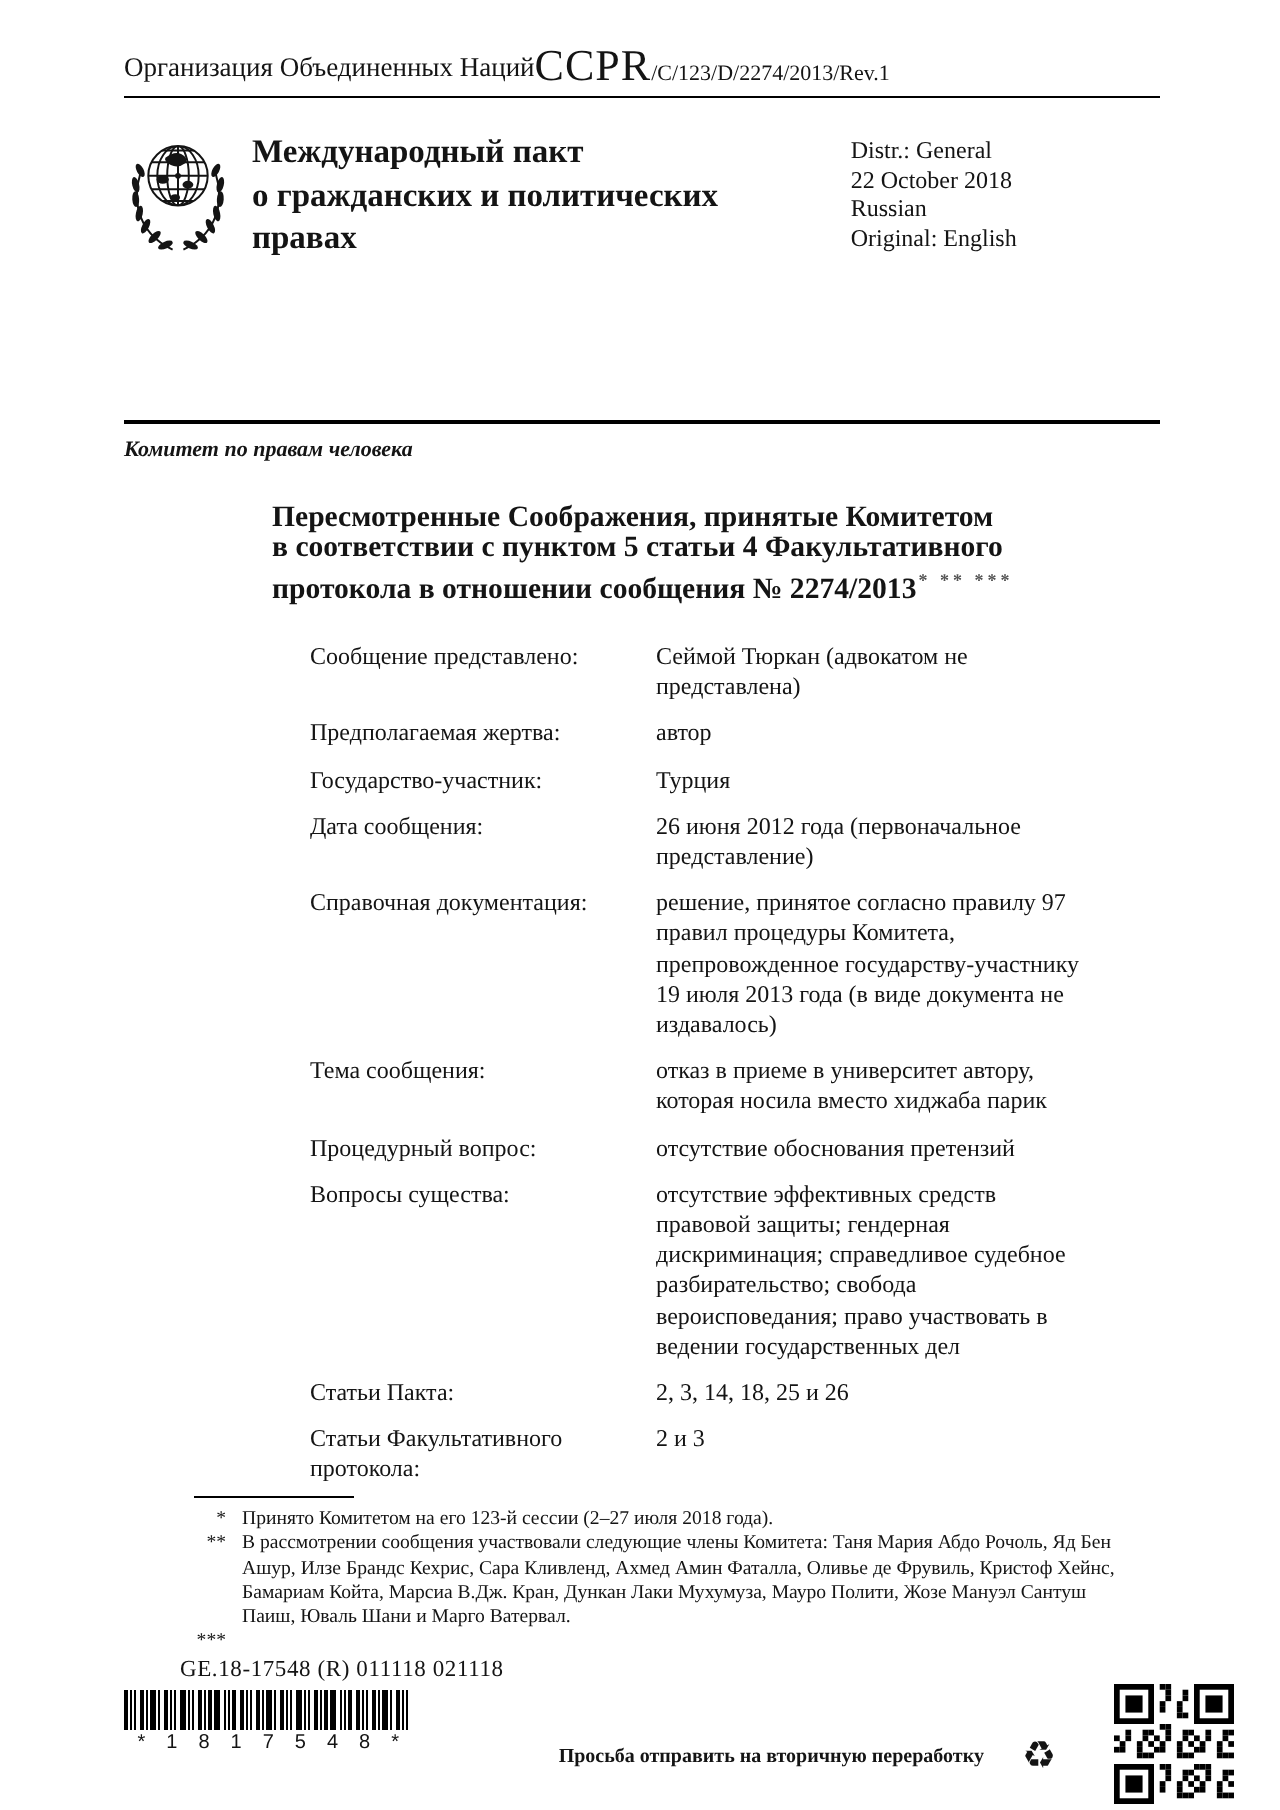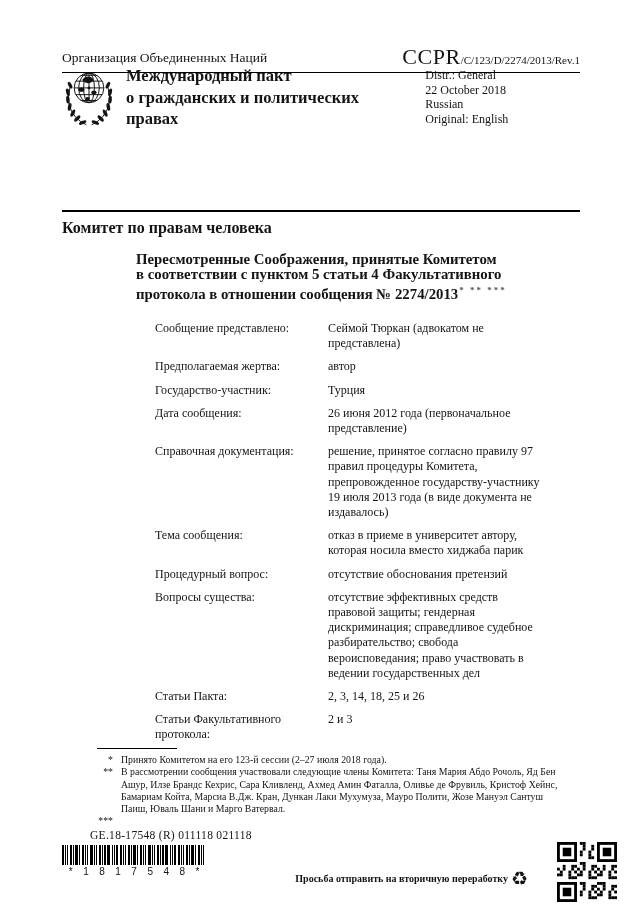--- a/index.html
+++ b/index.html
@@ -8,38 +8,38 @@
     background: #ffffff;
     color: #141414;
     font-family: "Liberation Serif", "DejaVu Serif", serif;
     position: relative;
     overflow: hidden;
   }
   .abs { position: absolute; }
 
   
   #header {
-    left: 62px; right: 60px; top: 44px;
-    display: flex; justify-content: space-between; align-items: flex-end;
+    left: 62px; right: 60px; top: 20px;
+    display: flex; align-items: flex-end;
     border-bottom: 1.5px solid #000;
     padding-bottom: 2px;
   }
   .org-name { font-size: 13.5px; padding-bottom: 4px; }
   .doc-symbol { font-size: 11px; white-space: nowrap; }
   .doc-symbol .big { font-size: 22px; letter-spacing: .5px; }
 
   
   #masthead { left: 62px; right: 60px; top: 62px; display: flex; }
   .emblem { width: 54px; height: 68px; flex: none; margin-right: 10px; }
   .covenant { font-weight: bold; font-size: 16.5px; line-height: 21.5px; width: 300px; padding-top: 3px; }
   .covenant span { display: block; }
   .meta { margin-left: auto; width: 155px; font-size: 12px; line-height: 14.6px; padding-top: 6px; }
 
   #rule { left: 62px; right: 60px; top: 210px; border-top: 2px solid #000; }
-  #committee { left: 62px; top: 219px; font-weight: bold; font-size: 16px; }
+  #committee { left: 62px; top: 219px; font-weight: bold; font-size: 11px; font-style: italic; }
 
   #doc-title { left: 108px; top: 252px; width: 436px; font-weight: bold; font-size: 14.8px; line-height: 15.3px; margin-left: 28px; }
   #doc-title div { display: block; }
   #doc-title sup { font-weight: bold; font-size: 9px; color: #555; letter-spacing: 2px; margin-left: 1px; }
 
   
   #details { left: 155px; top: 321px; width: 424px; font-size: 12px; }
   .row { display: flex; margin-bottom: 8px; }
   .row .lbl { width: 173px; flex: none; padding-right: 6px; line-height: 15.2px; }
   .row .val { width: 218px; line-height: 15.2px; }
@@ -48,21 +48,21 @@
   #fn-rule { left: 97px; top: 748px; width: 80px; border-top: 1.2px solid #000; }
   #footnotes { left: 62px; top: 754px; width: 506px; font-size: 9.8px; line-height: 12.3px; }
   .footnote { position: relative; padding-left: 59px; }
   .fn-marker { position: absolute; left: 0; top: 0; width: 51px; text-align: right; }
 
   
   #ge { left: 62px; top: 829px; font-size: 11.5px; letter-spacing: .3px; margin-left: 28px; }
   #barcode { left: 62px; top: 845px; width: 148px; }
   #barcode svg { display: block; }
   #barcode-text { font-family: Liberation Sans, sans-serif; font-size: 10px; letter-spacing: 10.5px; margin-top: 1px; white-space: nowrap; text-align: right; }
-  #recycle { right: 112px; top: 869px; display: flex; align-items: center; gap: 3px; font-size: 10px; font-weight: bold; white-space: nowrap; }
+  #recycle { right: 112px; top: 869px; display: flex; align-items: center; gap: 19px; font-size: 10px; font-weight: bold; white-space: nowrap; }
   .recycle-icon { font-family: "DejaVu Sans", sans-serif; font-weight: normal; font-size: 19px; line-height: 1; }
   #qr { right: 23px; top: 842px; }
   #qr svg { display: block; }
 </style>
 </head>
 <body>
 
 <div id="header" class="abs">
   <div class="org-name">Организация Объединенных Наций</div>
   <div class="doc-symbol"><span class="big">CCPR</span><span>/C/123/D/2274/2013/Rev.1</span></div>

